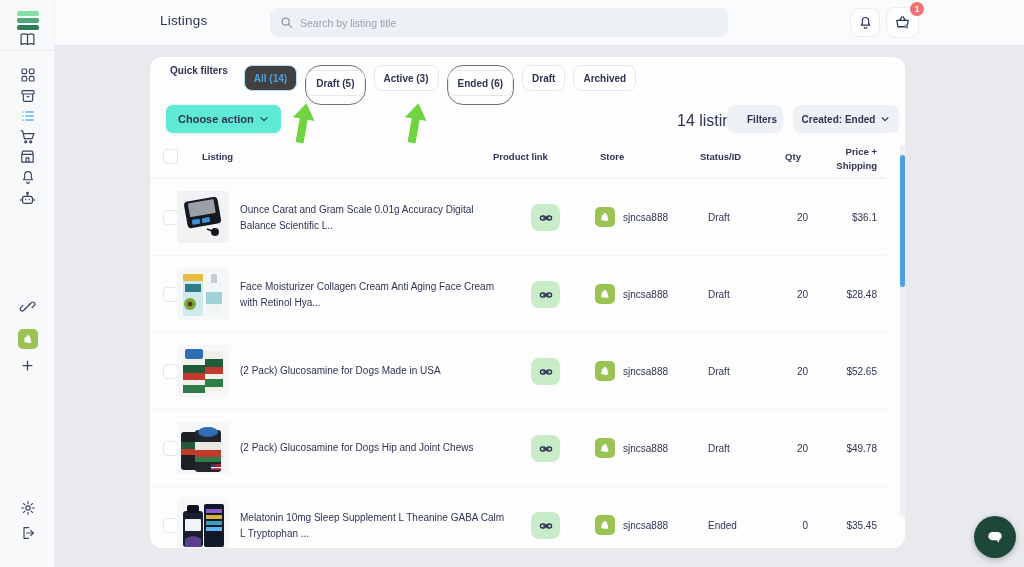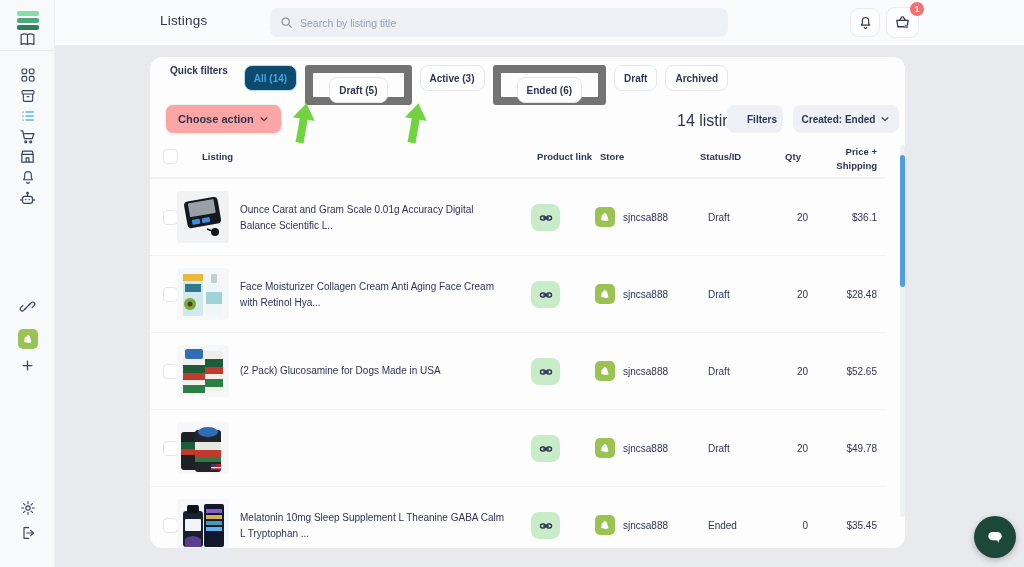--- a/index.html
+++ b/index.html
@@ -23,37 +23,37 @@
   .logo-bars { display:flex; flex-direction:column; gap:2px; }
   .logo-bars i { width:22px; height:5px; border-radius:2px; display:block; }
   .shopify-badge { width:20px; height:20px; border-radius:5px; background:#9ac353; display:flex; align-items:center; justify-content:center; }
 
   
   .card { position:absolute; left:150px; top:57px; width:755px; height:491px; background:#fdfdfe; border-radius:12px; overflow:hidden; }
 
   .filters-bar { position:absolute; left:20px; top:8px; height:40px; display:flex; }
   .qf-label { font-size:10px; font-weight:bold; margin-right:16px; }
   .pill { height:26px; display:inline-flex; align-items:center; padding:0 9px; border-radius:8px; font-size:10px; font-weight:bold; background:#fff; border:1px solid #e4e8ed; margin-right:8px; cursor:pointer; white-space:nowrap; }
-  .pill.selected { background:#0c4a6e; border-color:#b7ddf4; color:#4aa3dd; }
-  .ann-wrap { display:inline-flex; border:8px solid #737373; border-radius:3px; padding:4px 16px; margin-right:8px; }
+  .pill.selected { background:#404040; border-color:#b7ddf4; color:#4aa3dd; }
+  .ann-wrap { display:inline-flex; border:1px solid #737373; border-radius:16px; padding:4px 0; margin-right:8px; }
   .ann-wrap .pill { margin-right:0; }
 
-  .choose-action { position:absolute; left:15px; top:47px; width:117px; height:30px; background:#fca5a5; border:1px solid #eef1f4; box-shadow:0 1px 2px rgba(40,50,80,.05); border-radius:8px; display:flex; align-items:center; justify-content:space-between; padding:0 12px; font-size:11px; font-weight:bold; cursor:pointer; }
+  .choose-action { position:absolute; left:15px; top:47px; width:117px; height:30px; background:#5eead4; border:1px solid #eef1f4; box-shadow:0 1px 2px rgba(40,50,80,.05); border-radius:8px; display:flex; align-items:center; justify-content:space-between; padding:0 12px; font-size:11px; font-weight:bold; cursor:pointer; }
   .count-text { position:absolute; left:527px; top:55px; font-size:16px; }
   .btn-gray { position:absolute; height:28px; top:48px; background:#edf0f4; border-radius:8px; display:flex; align-items:center; justify-content:center; gap:5px; font-size:10px; font-weight:bold; cursor:pointer; }
   .btn-filters { left:577px; width:56px;padding-left:20px; }
   .btn-sort { left:643px; width:106px; }
 
   .green-arrow { position:absolute; pointer-events:none; }
 
   
   .thead { position:absolute; left:0; top:83px; width:735px; height:38px; border-bottom:1px solid #f0f2f5; font-size:9.5px; font-weight:bold; }
   .checkbox { position:absolute; width:15px; height:15px; border:1.5px solid #e2e6eb; border-radius:4px; background:#fff; cursor:pointer; }
   .col-listing { position:absolute; left:36px; }
-  .col-link { position:absolute; left:362px; width:80px; text-align:right; }
+  .col-link { position:absolute; left:343px; width:80px; text-align:left; }
   .col-store { position:absolute; left:450px; }
   .col-status { position:absolute; left:550px; }
   .col-qty { position:absolute; left:628px; width:30px; text-align:center; }
   .col-price { position:absolute; left:655px; width:72px; text-align:right; line-height:1.45; }
 
   .trow { position:absolute; left:0; width:735px; height:77px; border-top:1px solid #f1f3f6; }
   .trow:first-of-type { border-top:none; }
   .r-check { left:13px; top:31px; }
   .thumb { position:absolute; left:27px; top:12px; width:52px; height:52px; border-radius:4px; background:#f3f4f6; overflow:hidden; }
   .r-title { position:absolute; left:90px; top:50%; transform:translateY(-50%); width:265px; font-size:10px; line-height:1.55; color:#2e3454; }
@@ -414,20 +414,21 @@
             <rect x="18" y="8" width="26" height="42" rx="3" fill="#22262b"></rect>
             <ellipse cx="31" cy="10" rx="10" ry="5" fill="#2f6db5"></ellipse>
             <rect x="18" y="20" width="26" height="8" fill="#e9e7df"></rect>
             <rect x="18" y="28" width="26" height="7" fill="#c23a2c"></rect>
             <rect x="18" y="35" width="26" height="5" fill="#2e7d46"></rect>
             <rect x="34" y="42" width="10" height="6" fill="#b22234"></rect>
             <rect x="34" y="42" width="5" height="3" fill="#3c3b6e"></rect>
             <rect x="34" y="45" width="10" height="1.2" fill="#ffffff"></rect>
           </svg>
       </span>
+      <span class="r-title">(2 Pack) Glucosamine for Dogs Hip and Joint Chews</span>
       <span class="link-chip">
         <svg width="14" height="14" viewBox="0 0 24 24" fill="none" stroke="#2e3454" stroke-width="2.4" stroke-linecap="round">
             <rect x="2.5" y="8.5" width="8.5" height="7" rx="3.5"></rect>
             <rect x="13" y="8.5" width="8.5" height="7" rx="3.5"></rect>
             <path d="M8 12h8"></path>
           </svg>
       </span>
       <span class="r-store">
         <span class="shopify-badge">
             <svg width="12" height="12" viewBox="0 0 24 24" fill="#ffffff">

